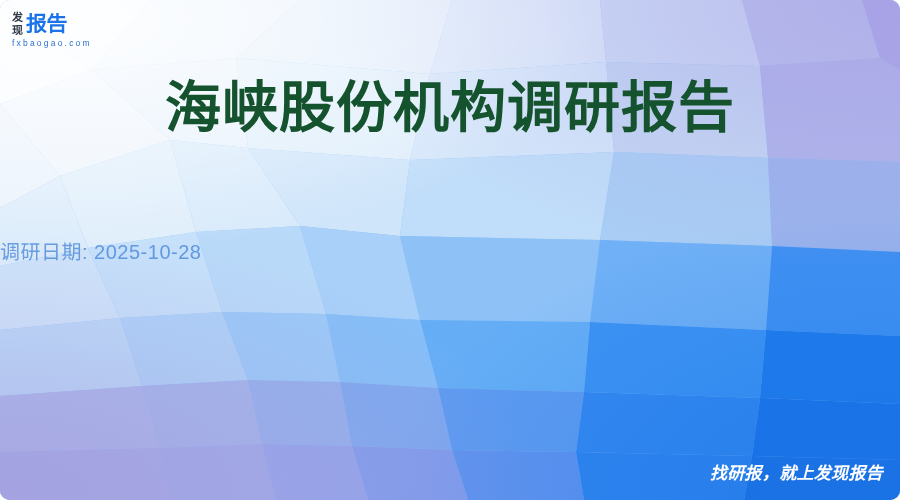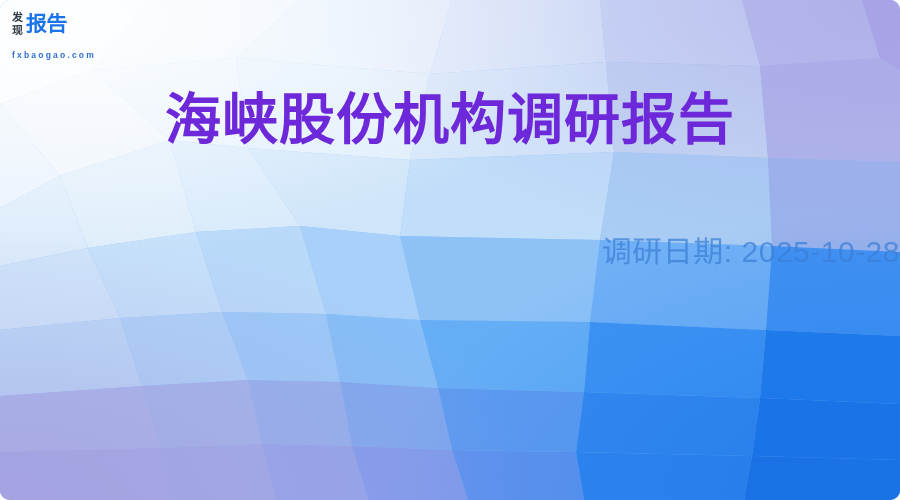--- a/index.html
+++ b/index.html
@@ -71,51 +71,51 @@
     letter-spacing: 0px;
   }
   .logo-main {
     font-size: 21px;
     line-height: 29px;
     font-weight: 900;
     color: #1a73e8;
     letter-spacing: -0.5px;
   }
   .logo-url {
-    margin-top: 12px;
+    margin-top: 0;
     font-size: 8.5px;
     line-height: 11px;
-    font-weight: 700;
+    font-weight: 400;
     color: #2f6fd0;
     letter-spacing: 2.2px;
   }
 
   
   .title {
     position: absolute;
     left: 0;
     right: 0;
-    top: 86px;
+    top: 74px;
     text-align: center;
     font-size: 56px;
     line-height: 68px;
     font-weight: 900;
-    color: #6d28d9;
+    color: #14532d;
     letter-spacing: 1px;
     white-space: nowrap;
     z-index: 4;
   }
 
   .subtitle {
     position: absolute;
     left: 0;
     right: 0;
     top: 232px;
-    text-align: right;
-    font-size: 30px;
+    text-align: left;
+    font-size: 20px;
     line-height: 40px;
     font-weight: 400;
     color: rgba(58, 126, 214, 0.72);
     letter-spacing: 0.5px;
     white-space: nowrap;
     z-index: 4;
   }
 
   
   .tagline {
@@ -202,14 +202,15 @@
       </div>
       <div class="logo-main">报告</div>
     </div>
     <div class="logo-url">fxbaogao.com</div>
   </div>
 
   <div class="title">海峡股份机构调研报告</div>
 
   <div class="subtitle">调研日期: 2025-10-28</div>
 
+  <div class="tagline">找研报，就上发现报告</div>
 
 </div>
 
 </body></html>

